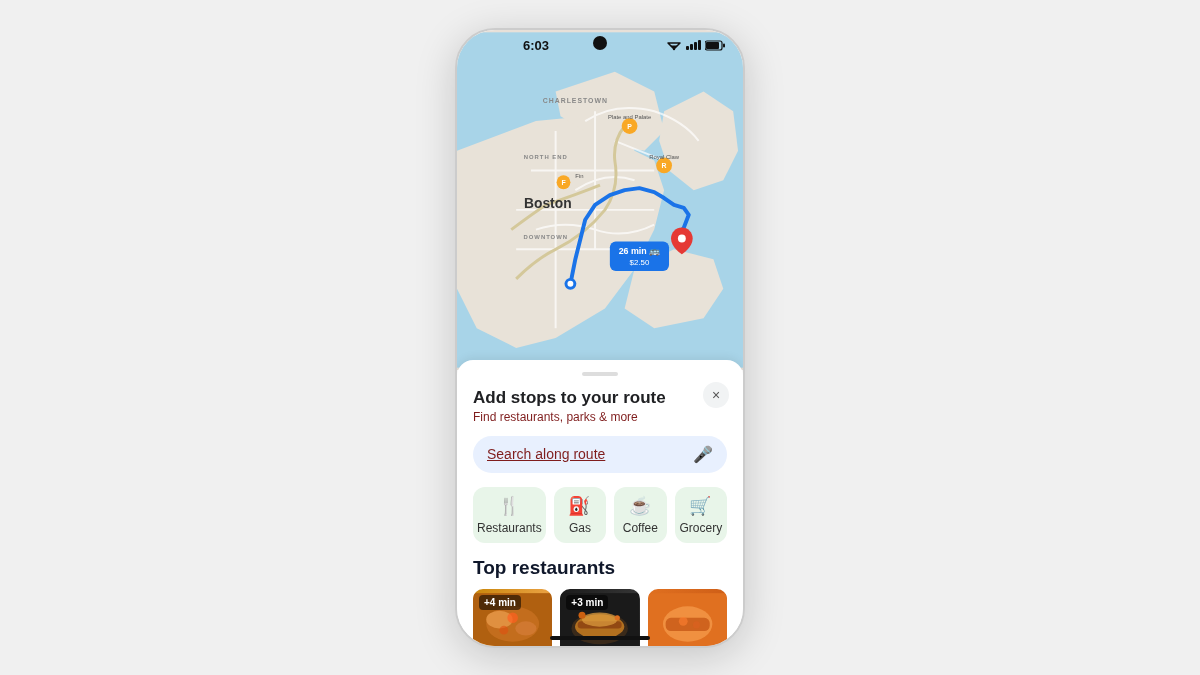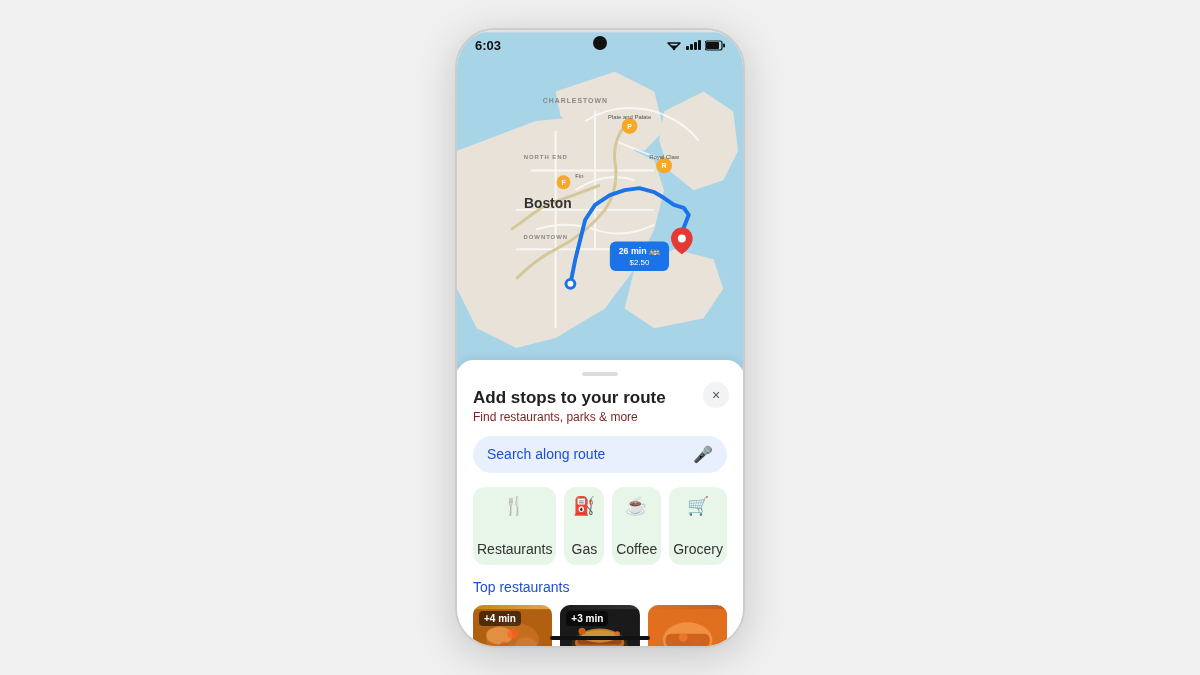--- a/index.html
+++ b/index.html
@@ -34,20 +34,21 @@
       position: absolute;
       top: 0;
       left: 0;
       right: 0;
       z-index: 10;
     }
     .status-time {
       font-size: 13px;
       font-weight: 600;
       color: #111;
+      margin-left: 48px;
     }
     .status-icons {
       display: flex;
       gap: 4px;
       align-items: center;
     }
 
     
     .notch {
       position: absolute;
@@ -134,21 +135,22 @@
       background: #e8f0fe;
       border-radius: 24px;
       padding: 9px 14px;
       margin-bottom: 14px;
       gap: 8px;
     }
 
     .search-placeholder {
       flex: 1;
       font-size: 14px;
-      color: #1d4ed8;
+      color: #7f1d1d;
+      text-decoration: underline;
     }
 
     .mic-icon {
       color: #1a73e8;
       font-size: 16px;
     }
 
     .category-row {
       display: flex;
       gap: 8px;
@@ -168,30 +170,29 @@
       gap: 4px;
       cursor: pointer;
     }
 
     .category-btn .cat-icon {
       font-size: 18px;
       color: #333;
     }
 
     .category-btn .cat-label {
-      font-size: 14px;
+      font-size: 12px;
       color: #333;
       font-weight: 500;
-      margin-top: 20px;
     }
 
     .section-title {
-      font-size: 14px;
-      font-weight: 400;
-      color: #1d4ed8;
+      font-size: 19px;
+      font-weight: 700;
+      color: #0f172a;
       margin-bottom: 10px;
     }
 
     .restaurant-row {
       display: flex;
       gap: 8px;
       overflow: hidden;
     }
 
     .restaurant-card {

